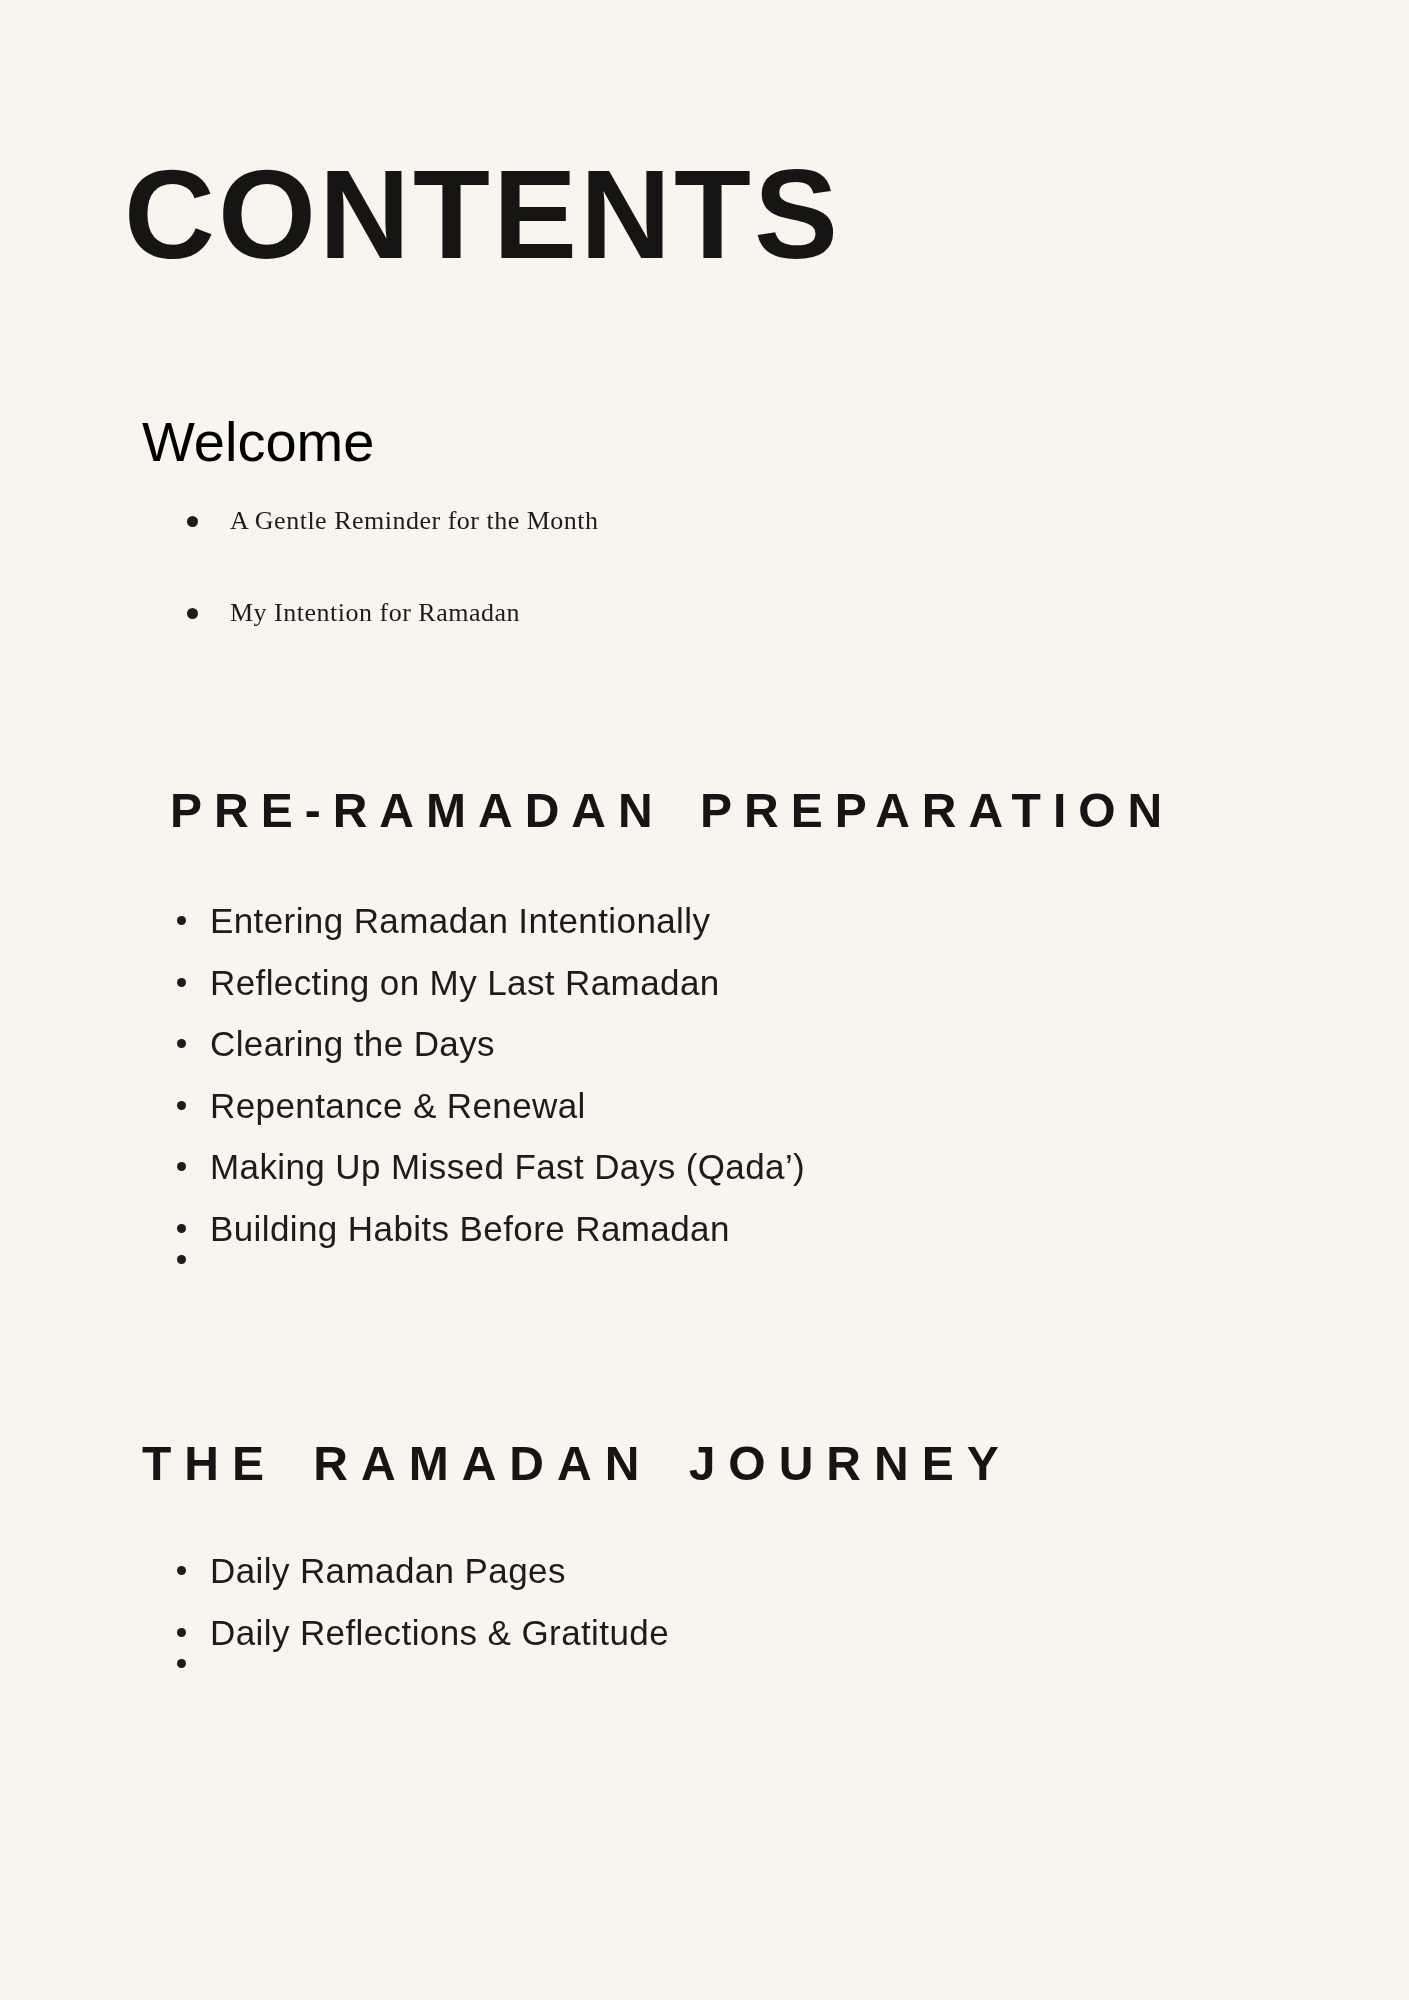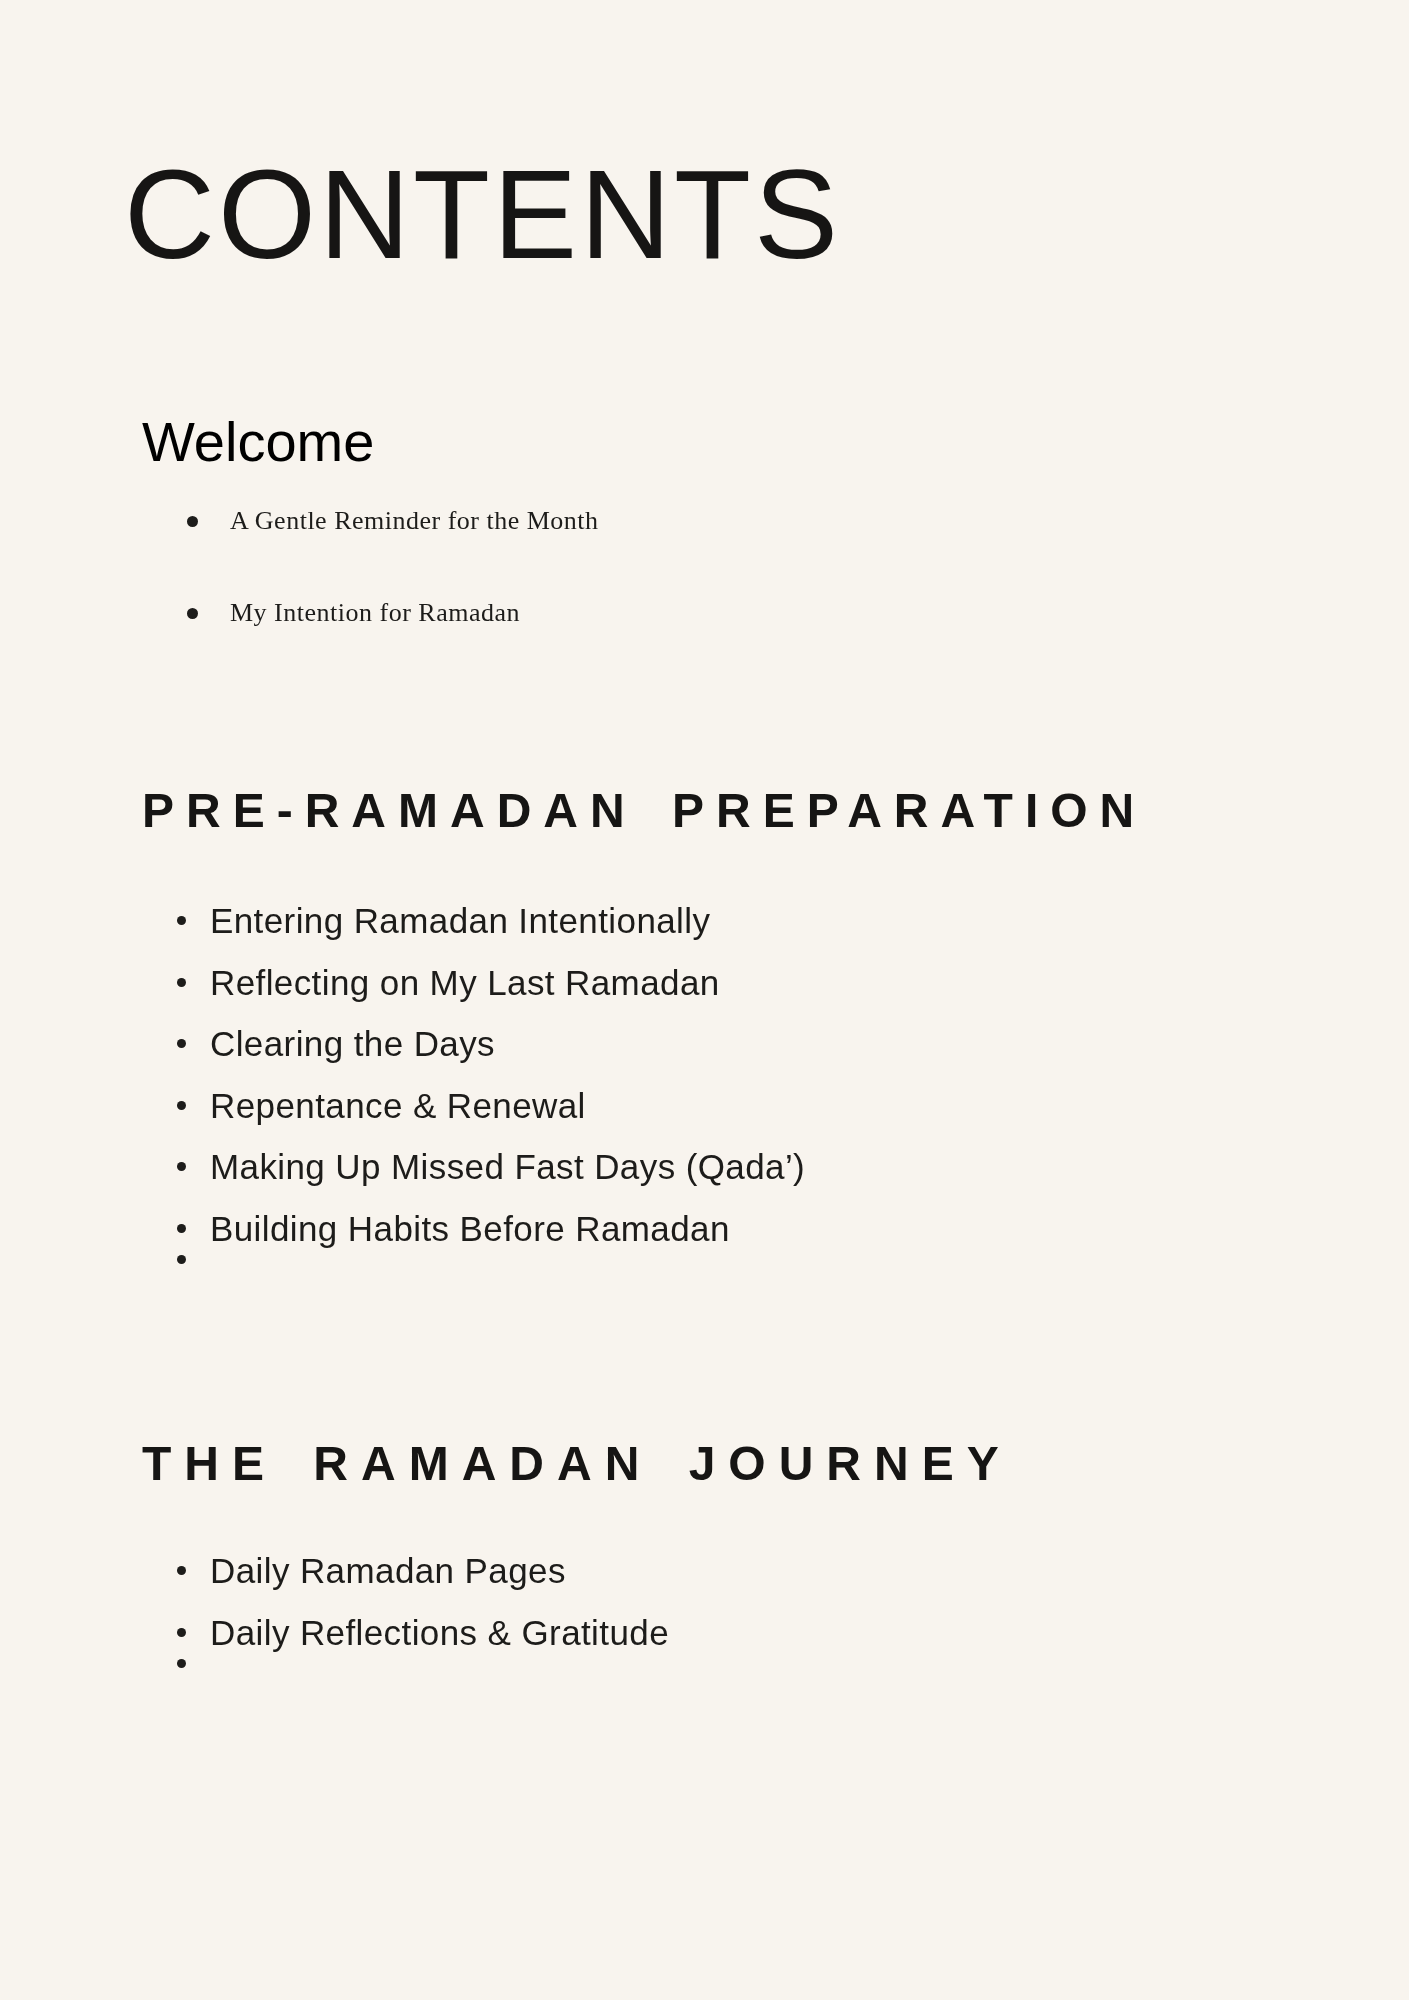--- a/index.html
+++ b/index.html
@@ -15,21 +15,21 @@
     color: #1d1c1a;
     overflow: hidden;
   }
 
   .page-title {
     position: absolute;
     top: 152px;
     left: 124px;
     margin: 0;
     font-size: 126px;
-    font-weight: 400;
+    font-weight: 700;
     letter-spacing: 3px;
     line-height: 1;
     color: #161514;
     white-space: nowrap;
   }
 
   .subtitle-heading {
     position: absolute;
     margin: 0;
     left: 142px;
@@ -47,21 +47,21 @@
     left: 142px;
     font-size: 48px;
     font-weight: 700;
     line-height: 1;
     letter-spacing: 12px;
     word-spacing: 10px;
     color: #161514;
     white-space: nowrap;
     text-transform: uppercase;
   }
-  .caps-heading.h-prep { top: 787px; }
+  .caps-heading.h-prep { top: 787px; margin-left: 28px; }
   .caps-heading.h-journey { top: 1440px; letter-spacing: 13px; }
 
   ul.toc-list {
     position: absolute;
     margin: 0;
     padding: 0;
     list-style: none;
   }
   ul.toc-list li {
     position: relative;

